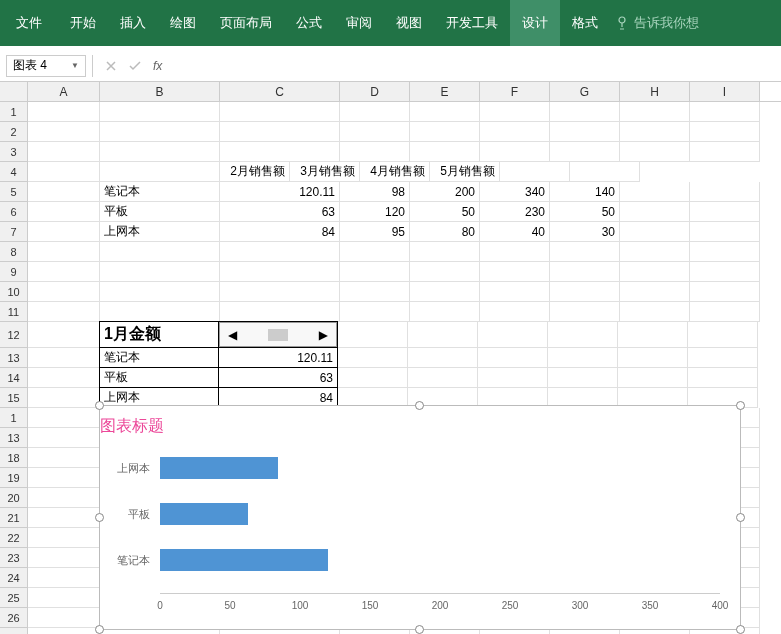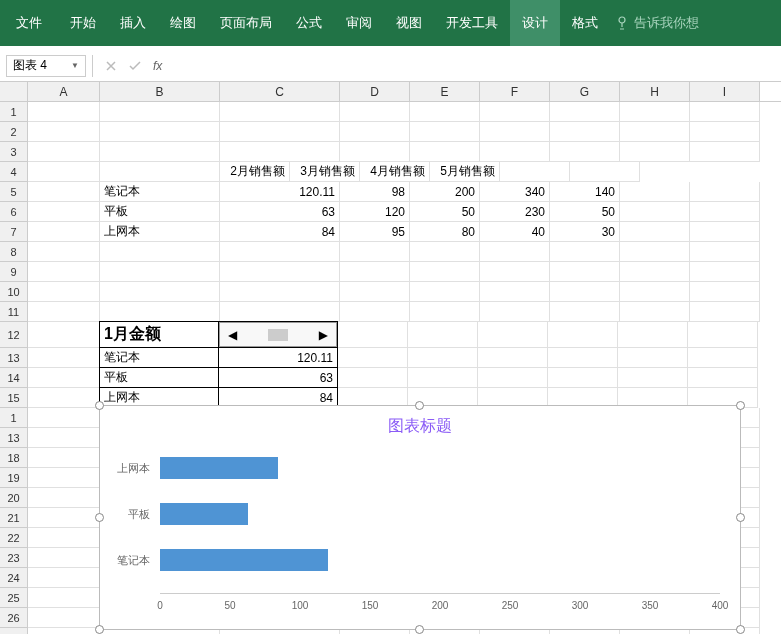--- a/index.html
+++ b/index.html
@@ -32,21 +32,21 @@
 .chart-box { position: absolute; left: 99px; top: 323px; width: 642px; height: 225px; border: 1px solid #bbb; background: #fff; }
 .chart-handle { position: absolute; width: 9px; height: 9px; background: #fff; border: 1px solid #888; border-radius: 50%; }
 .ch-t { top: -5px; left: 50%; margin-left: -5px; }
 .ch-b { bottom: -5px; left: 50%; margin-left: -5px; }
 .ch-l { left: -5px; top: 50%; margin-top: -5px; }
 .ch-r { right: -5px; top: 50%; margin-top: -5px; }
 .ch-tl { top: -5px; left: -5px; }
 .ch-tr { top: -5px; right: -5px; }
 .ch-bl { bottom: -5px; left: -5px; }
 .ch-br { bottom: -5px; right: -5px; }
-.chart-title { text-align: center; font-size: 16px; color: #8b5cf6; padding: 10px 0 6px; }
+.chart-title { font-size: 16px; color: #ec4899; padding: 10px 0 6px; }
 .plot { position: relative; height: 150px; margin: 0 20px 0 60px; }
 .bar-row { position: absolute; left: 0; height: 22px; display: flex; align-items: center; }
 .bar-label { position: absolute; right: 100%; padding-right: 10px; font-size: 11px; color: #666; white-space: nowrap; }
 .bar-rect { height: 100%; background: #4f94d4; }
 .x-axis { position: relative; height: 30px; margin: 0 20px 0 60px; border-top: 1px solid #ccc; }
 .x-tick { position: absolute; top: 6px; font-size: 10px; color: #666; transform: translateX(-50%); }
 </style>
 </head>
 <body>
 

